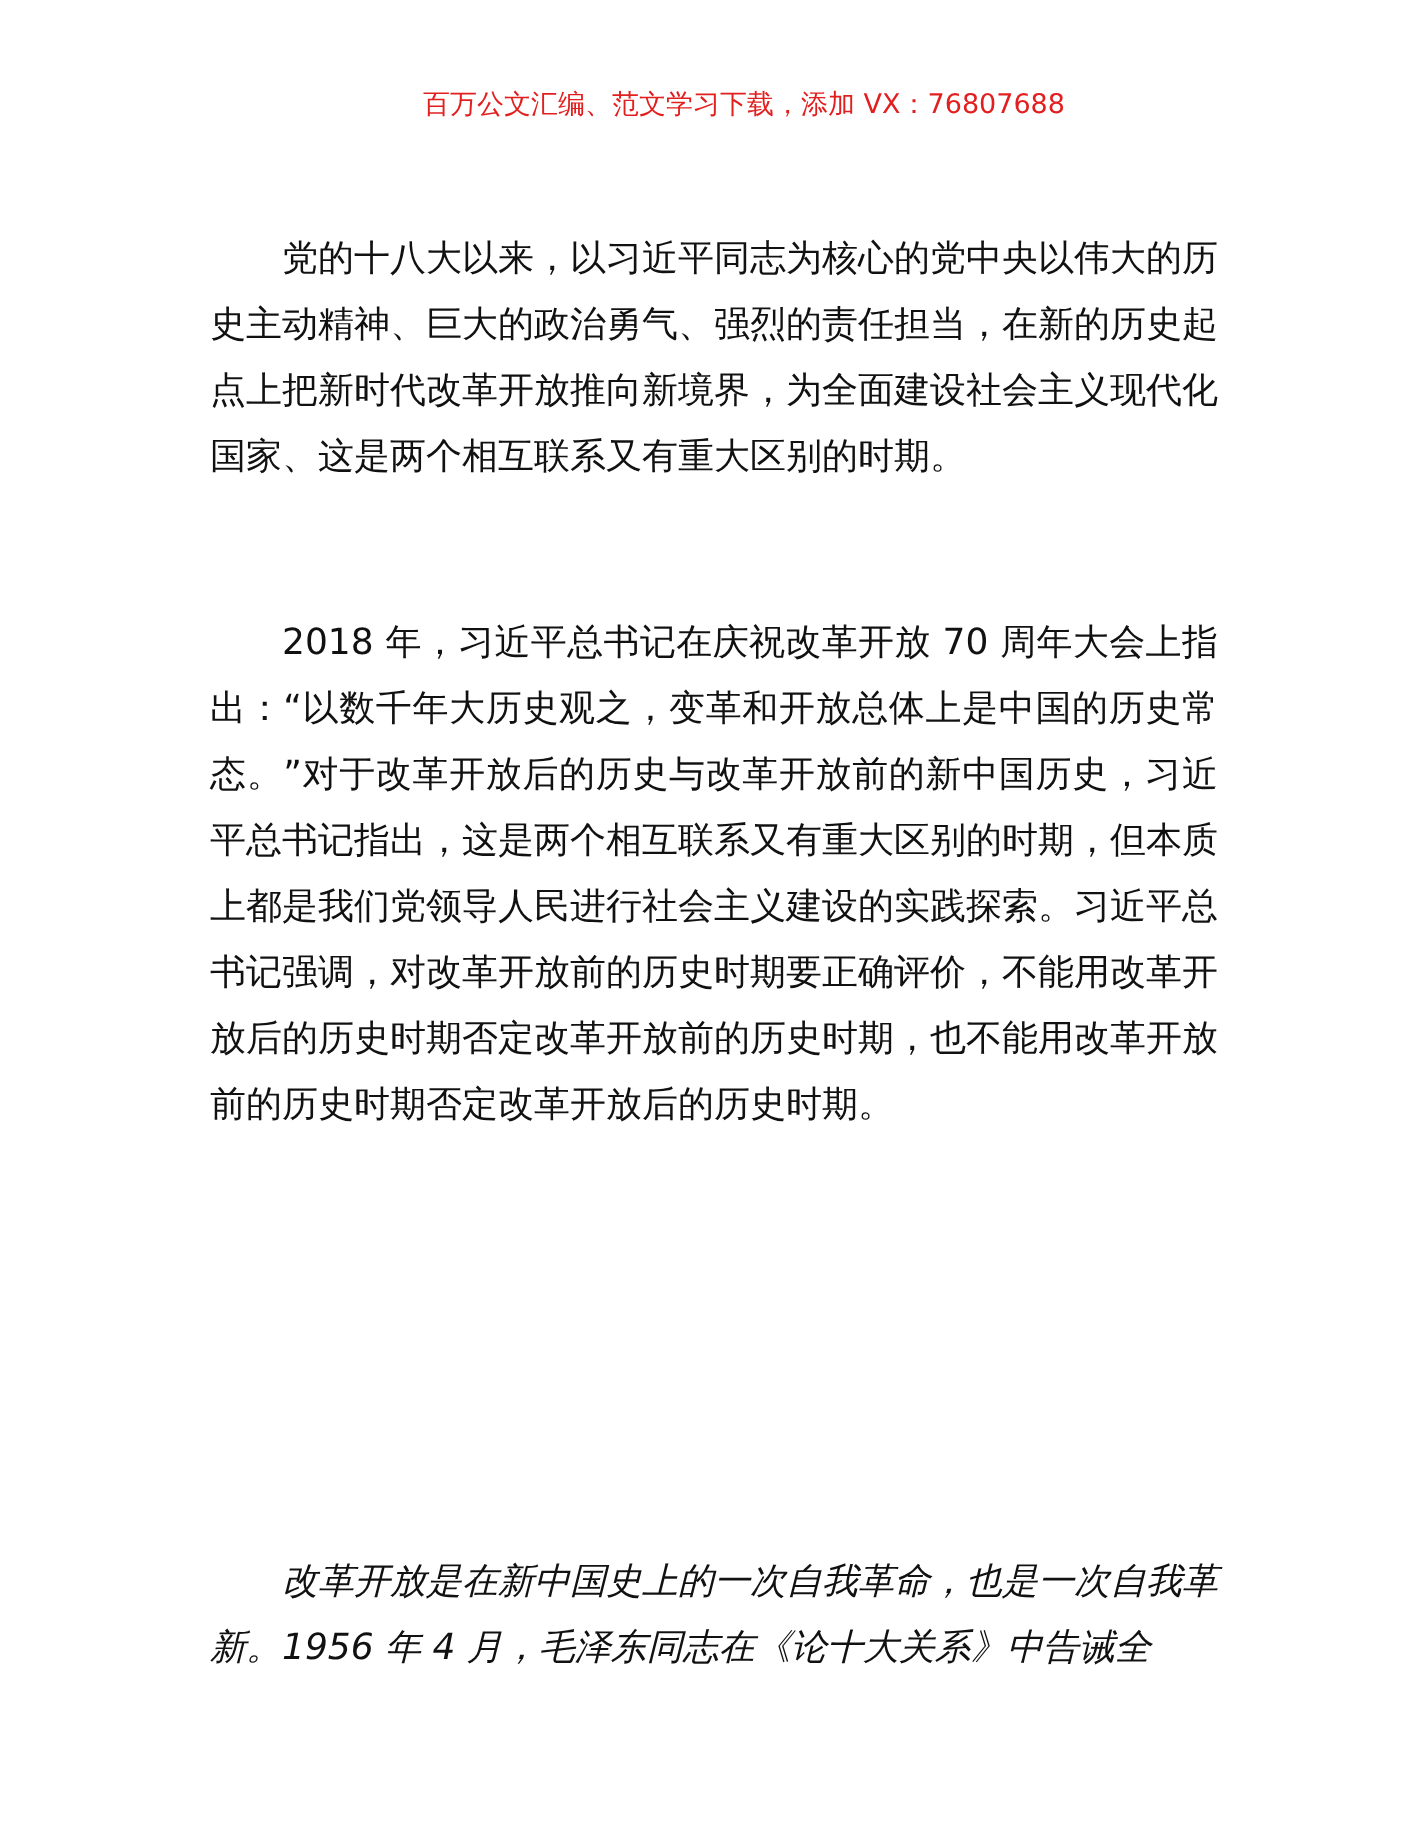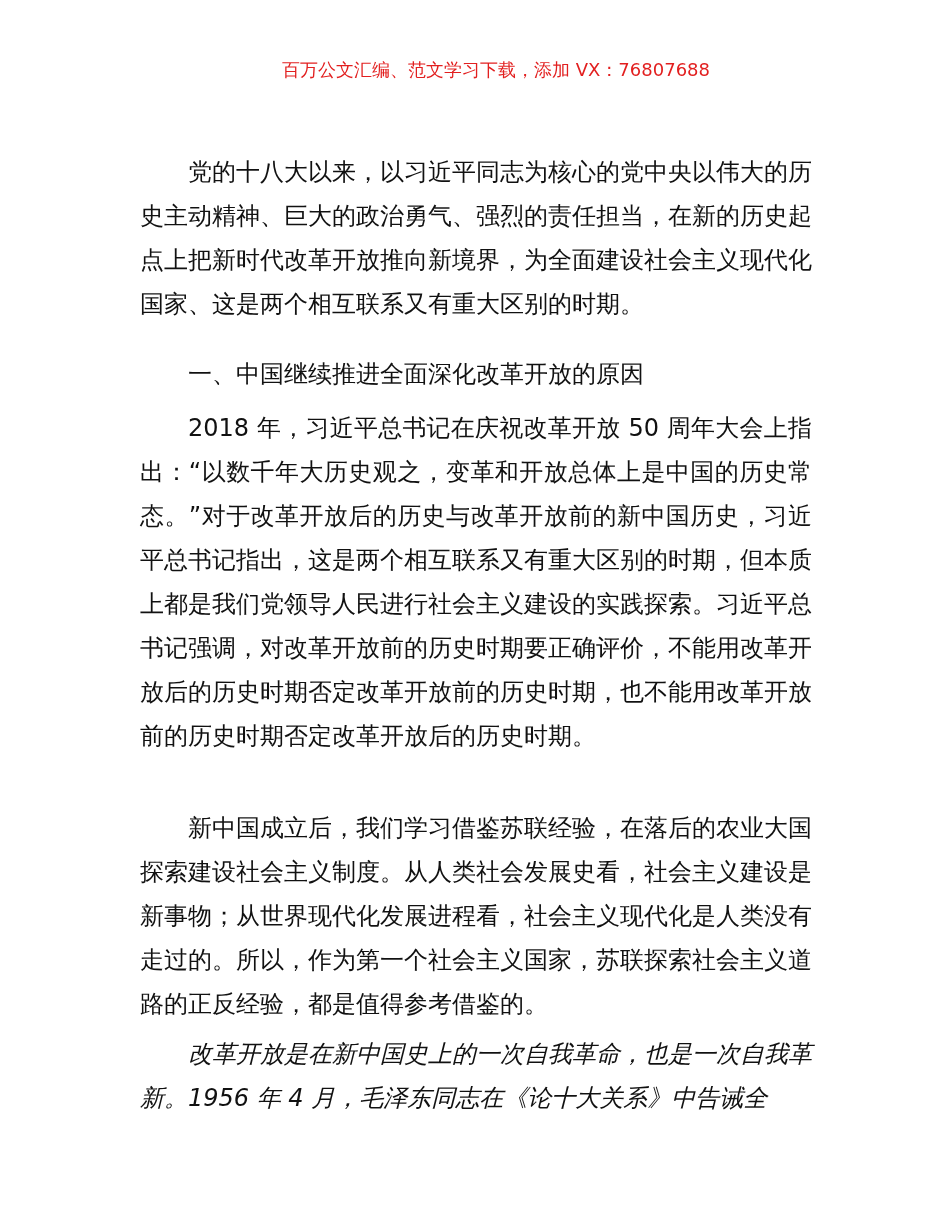--- a/index.html
+++ b/index.html
@@ -70,28 +70,22 @@
 <body>
 
 <div class="page">
   <div class="watermark">百万公文汇编、范文学习下载，添加 VX：76807688</div>
 
 
   <div class="body-text p1">
     <p class="para">党的十八大以来，以习近平同志为核心的党中央以伟大的历史主动精神、巨大的政治勇气、强烈的责任担当，在新的历史起点上把新时代改革开放推向新境界，为全面建设社会主义现代化国家、这是两个相互联系又有重大区别的时期。</p>
   </div>
 
-  <div class="body-text h1">
-    <p class="para">一、中国继续推进全面深化改革开放的原因</p>
+
+  <div class="body-text p2">
+    <p class="para">2018 年，习近平总书记在庆祝改革开放 70 周年大会上指出：“以数千年大历史观之，变革和开放总体上是中国的历史常态。”对于改革开放后的历史与改革开放前的新中国历史，习近平总书记指出，这是两个相互联系又有重大区别的时期，但本质上都是我们党领导人民进行社会主义建设的实践探索。习近平总书记强调，对改革开放前的历史时期要正确评价，不能用改革开放后的历史时期否定改革开放前的历史时期，也不能用改革开放前的历史时期否定改革开放后的历史时期。</p>
   </div>
 
-  <div class="body-text p2">
-    <p class="para">2018 年，习近平总书记在庆祝改革开放 50 周年大会上指出：“以数千年大历史观之，变革和开放总体上是中国的历史常态。”对于改革开放后的历史与改革开放前的新中国历史，习近平总书记指出，这是两个相互联系又有重大区别的时期，但本质上都是我们党领导人民进行社会主义建设的实践探索。习近平总书记强调，对改革开放前的历史时期要正确评价，不能用改革开放后的历史时期否定改革开放前的历史时期，也不能用改革开放前的历史时期否定改革开放后的历史时期。</p>
-  </div>
-
-  <div class="body-text p3">
-    <p class="para">新中国成立后，我们学习借鉴苏联经验，在落后的农业大国探索建设社会主义制度。从人类社会发展史看，社会主义建设是新事物；从世界现代化发展进程看，社会主义现代化是人类没有走过的。所以，作为第一个社会主义国家，苏联探索社会主义道路的正反经验，都是值得参考借鉴的。</p>
-  </div>
 
   <div class="body-text p4">
     <p class="para">改革开放是在新中国史上的一次自我革命，也是一次自我革新。1956 年 4 月，毛泽东同志在《论十大关系》中告诫全</p>
   </div>
 </div>
 
 </body></html>

